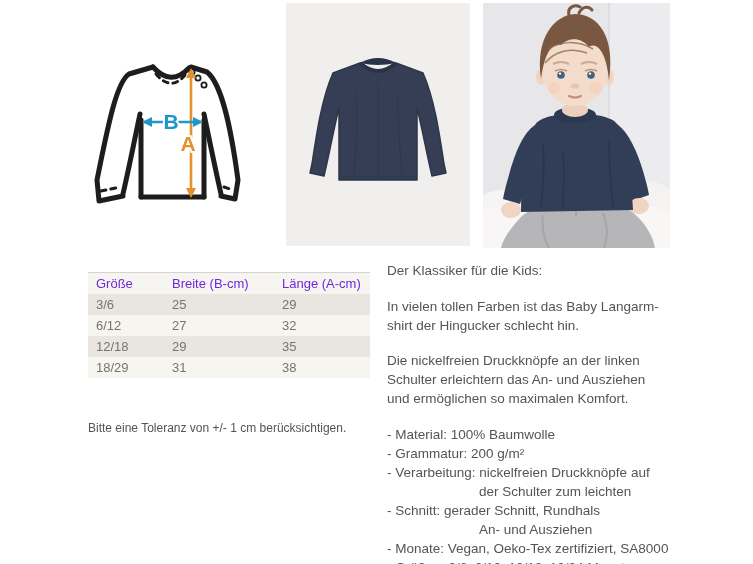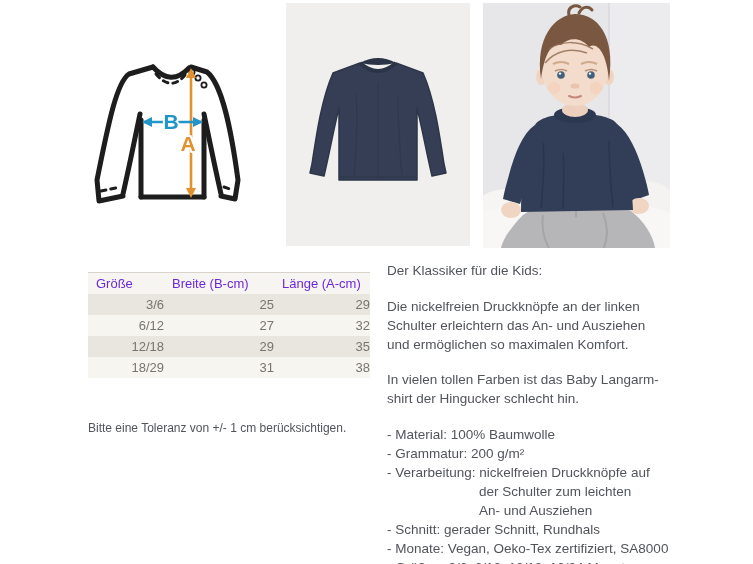--- a/index.html
+++ b/index.html
@@ -10,21 +10,21 @@
   .panel { position:absolute; }
   .panel svg { display:block; }
 
   
   table.size-table { position:absolute; left:88px; top:272px; border-collapse:collapse; }
   .size-table th, .size-table td {
     font-size:13px; height:21px; padding:0 0 0 8px; text-align:left;
     font-weight:normal; vertical-align:middle;
   }
   .size-table th { color:#6d28d9; background:#f7f5f1; border-top:1px solid #d8d3cb; }
-  .size-table td { color:#787470;text-align:right; }
+  .size-table td { color:#787470; }
   .size-table .c1 { width:68px; }
   .size-table .c2 { width:102px; }
   .size-table .c3 { width:88px; }
   .size-table tbody tr:nth-child(odd) td { background:#e9e6e0; }
   .size-table tbody tr:nth-child(even) td { background:#f6f5f0; }
 
   .tolerance {
     position:absolute; left:88px; top:421px;
     font-size:12px; color:#51545a; white-space:nowrap;
   }
@@ -204,30 +204,30 @@
           <td class="c2">31</td>
           <td class="c3">38</td>
         </tr>
       </tbody>
   </table>
 
   <div class="tolerance">Bitte eine Toleranz von +/- 1 cm berücksichtigen.</div>
 
   <div class="description">
     <p class="heading">Der Klassiker für die Kids:</p>
+    <p class="para">In vielen tollen Farben ist das Baby Langarm-
+shirt der Hingucker schlecht hin.</p>
     <p class="para">Die nickelfreien Druckknöpfe an der linken
 Schulter erleichtern das An- und Ausziehen
 und ermöglichen so maximalen Komfort.</p>
-    <p class="para">In vielen tollen Farben ist das Baby Langarm-
-shirt der Hingucker schlecht hin.</p>
     <div class="spec-list">
         <div class="spec-line">- Material: 100% Baumwolle</div>
         <div class="spec-line">- Grammatur: 200 g/m²</div>
         <div class="spec-line">- Verarbeitung: nickelfreien Druckknöpfe auf</div>
         <div class="spec-line indent">der Schulter zum leichten</div>
+        <div class="spec-line">- Schnitt: gerader Schnitt, Rundhals</div>
         <div class="spec-line indent">An- und Ausziehen</div>
-        <div class="spec-line">- Schnitt: gerader Schnitt, Rundhals</div>
         <div class="spec-line">- Monate: Vegan, Oeko-Tex zertifiziert, SA8000</div>
         <div class="spec-line">- Größen: 3/6, 6/12, 12/18, 18/24 Monate</div>
       </div>
   </div>
 
 </div>
 
 </body></html>

